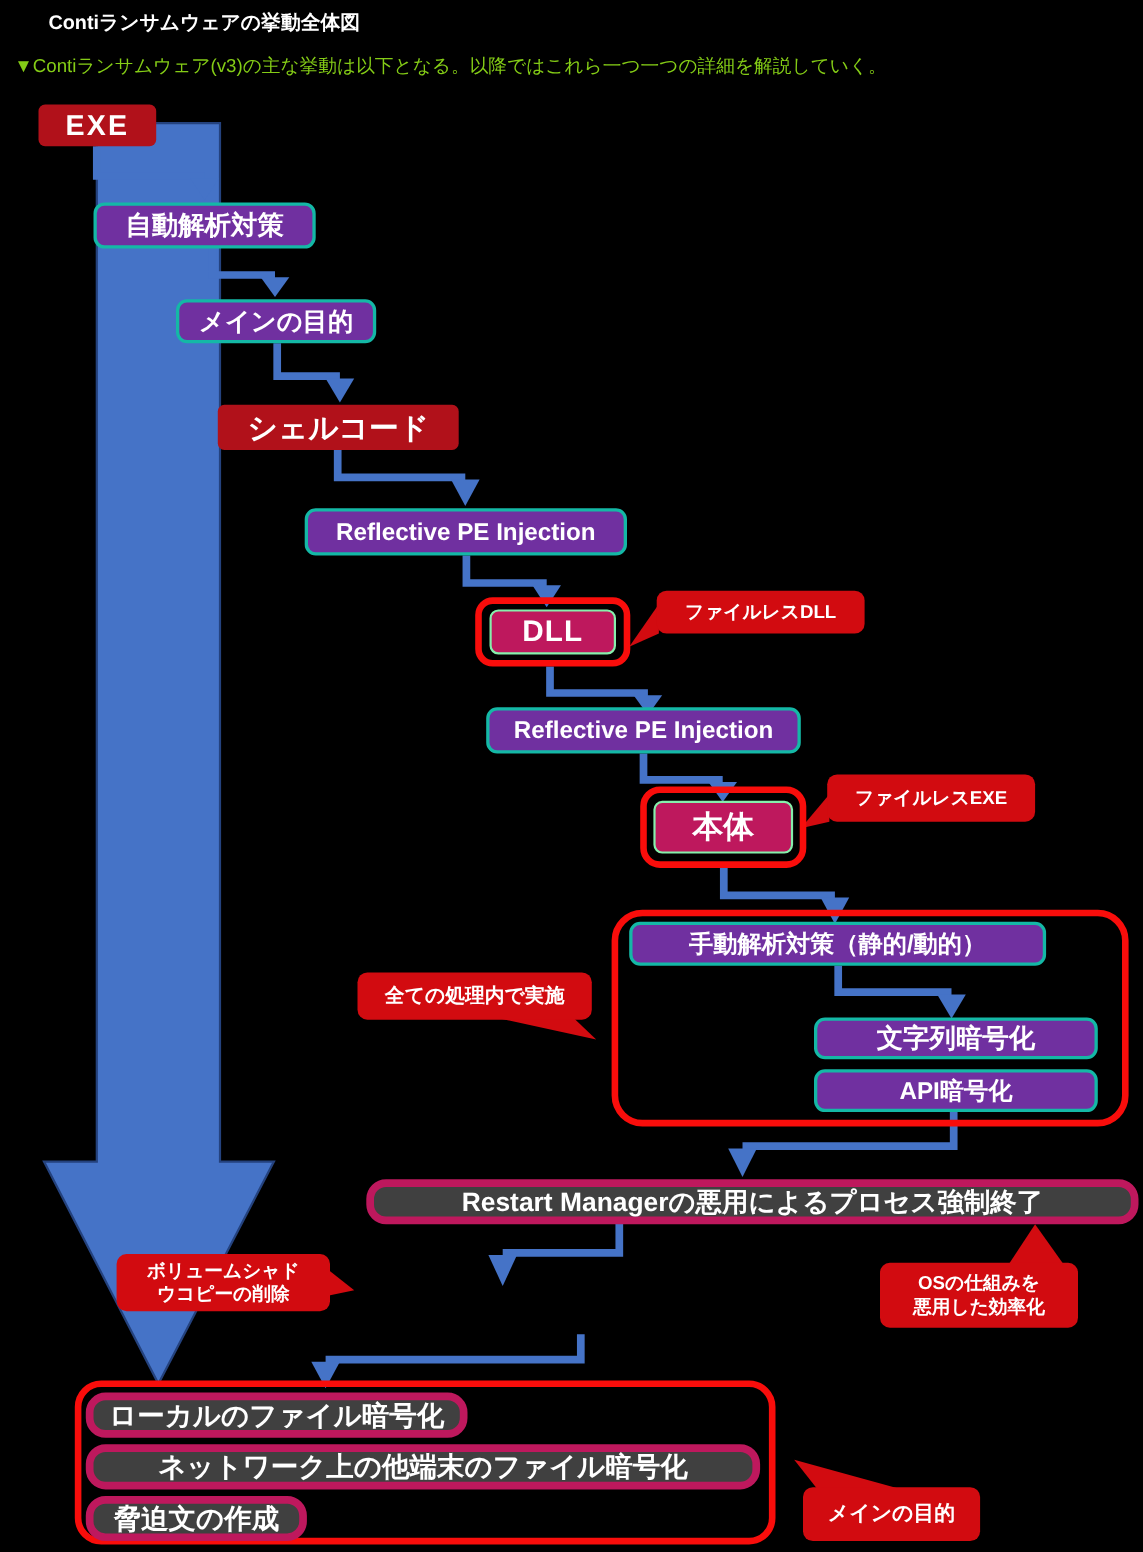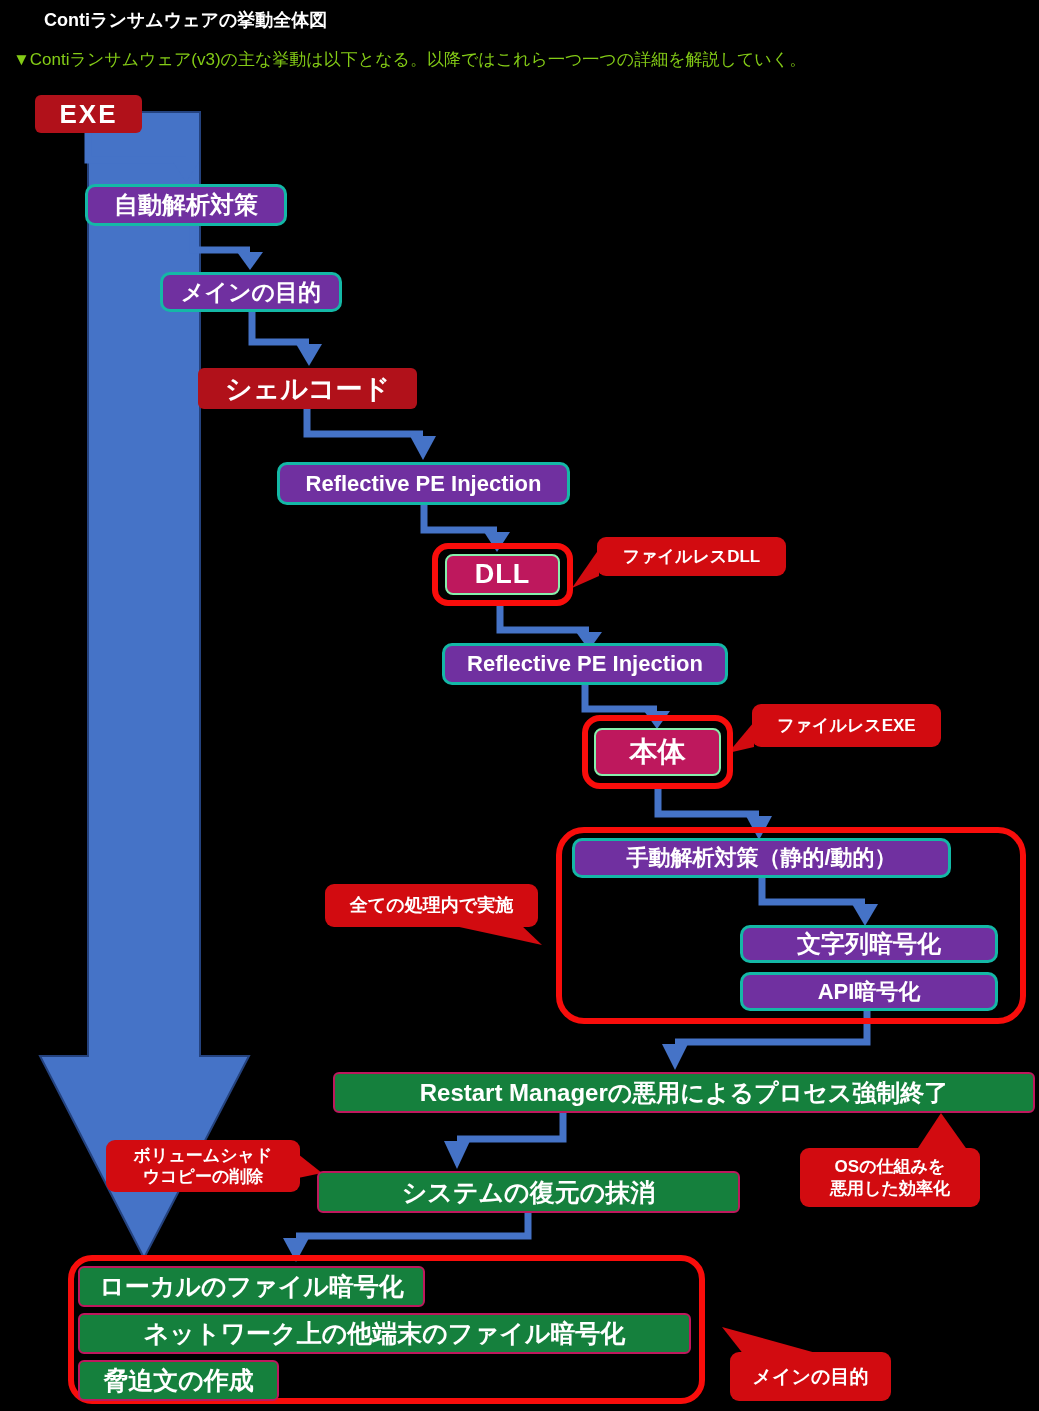--- a/index.html
+++ b/index.html
@@ -11,21 +11,21 @@
   #wires{position:absolute;left:0;top:0;z-index:1;}
   .layer2{z-index:2;}
   .ttl{color:#fff;font-weight:bold;font-size:18px;white-space:nowrap;}
   .sub{color:#84cc16;font-weight:normal;font-size:17px;white-space:nowrap;}
   .node{
     position:absolute;display:flex;align-items:center;justify-content:center;
     color:#fff;font-weight:bold;white-space:nowrap;box-sizing:border-box;z-index:2;
   }
   .purple{background:#7030A0;border:3px solid #14b8a6;border-radius:10px;}
   .darkred{background:#B1111A;border-radius:6px;}
-  .navy{background:#15803d;border:2px solid #be185d;border-radius:6px;}
+  .navy{background:#404040;border:7px solid #be185d;border-radius:18px;}
   .innerred{background:#be185d;border:2px solid #86efac;border-radius:8px;align-items:center;}
   .redoutline{
     position:absolute;border:6px solid #F90D0B;border-radius:18px;
     box-sizing:border-box;background:transparent;z-index:2;
   }
   .groupoutline{
     position:absolute;border:6px solid #F90D0B;border-radius:28px;
     box-sizing:border-box;background:transparent;z-index:2;
   }
   .callout{
@@ -127,23 +127,20 @@
     <span>文字列暗号化</span>
   </div>
   <div class="node purple" style="left:740px;top:972px;width:258px;height:39px;font-size:22px;">
     <span>API暗号化</span>
   </div>
 
   <div class="node navy" style="left:333px;top:1072px;width:702px;height:41px;font-size:24px;">
     <span>Restart Managerの悪用によるプロセス強制終了</span>
   </div>
 
-  <div class="node navy" style="left:317px;top:1171px;width:423px;height:42px;font-size:25px;">
-    <span>システムの復元の抹消</span>
-  </div>
 
   <div class="groupoutline" style="left:68px;top:1255px;width:637px;height:149px;border-radius:24px;"></div>
   <div class="node navy" style="left:78px;top:1266px;width:347px;height:41px;font-size:25px;">
     <span>ローカルのファイル暗号化</span>
   </div>
   <div class="node navy" style="left:78px;top:1313px;width:613px;height:41px;font-size:25px;">
     <span>ネットワーク上の他端末のファイル暗号化</span>
   </div>
   <div class="node navy" style="left:78px;top:1360px;width:201px;height:41px;font-size:25px;">
     <span>脅迫文の作成</span>

